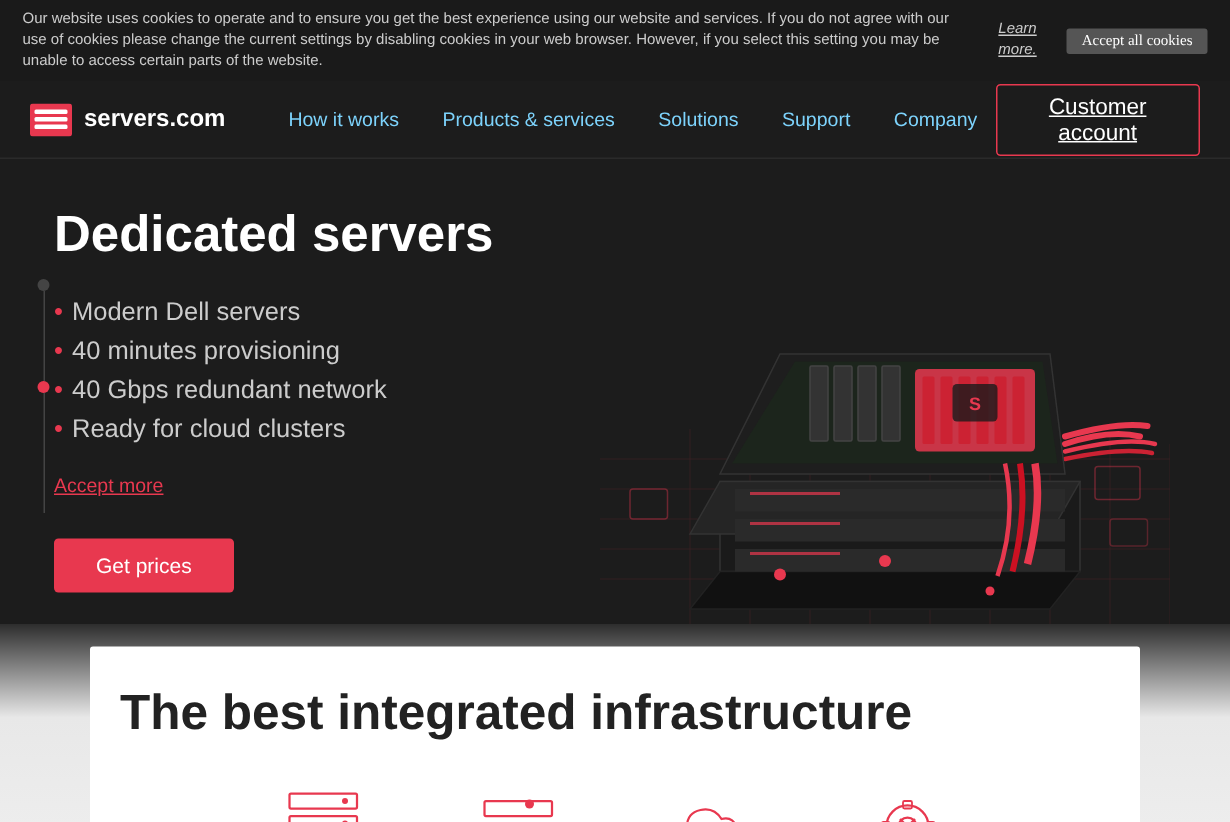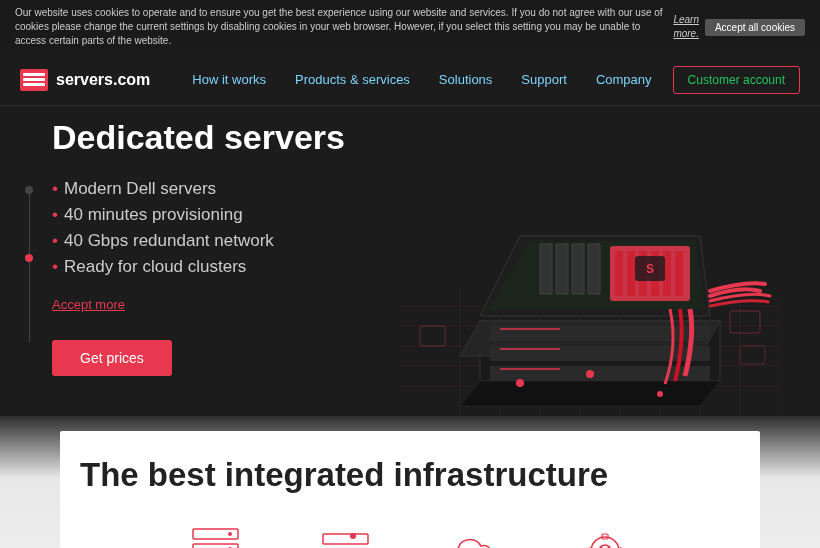--- a/index.html
+++ b/index.html
@@ -7,34 +7,35 @@
 
     
     .cookie-bar {
       background: #1a1a1a;
       color: #ccc;
       font-size: 10px;
       padding: 6px 15px;
       display: flex;
       align-items: center;
       justify-content: space-between;
-      gap: 6px;
+      gap: 20px;
       line-height: 1.4;
       min-height: 28px;
     }
     .cookie-bar a { color: #ccc; font-style: italic; }
     .cookie-accept-btn {
       background: #555;
       color: #fff;
       border: none;
       padding: 3px 10px;
       font-size: 10px;
       cursor: pointer;
       white-space: nowrap;
       border-radius: 2px;
+      font-family: Liberation Serif, serif;
     }
 
     
     nav {
       background: #1c1c1c;
       display: flex;
       align-items: center;
       padding: 0 20px;
       height: 52px;
       border-bottom: 1px solid #2a2a2a;
@@ -63,37 +64,38 @@
     }
     .nav-link {
       color: #7dd3fc;
       text-decoration: none;
       font-size: 13px;
       padding: 8px 12px;
       white-space: nowrap;
     }
     .customer-btn {
       background: transparent;
-      color: #22c55e;
+      color: #ffffff;
       border: 1.5px solid #e8384f;
       padding: 6px 14px;
-      font-size: 12px;
+      font-size: 15px;
       cursor: pointer;
       border-radius: 3px;
+      text-decoration: underline;
     }
 
     
     .hero {
       background: #1c1c1c;
       position: relative;
       height: 310px;
       overflow: hidden;
       display: flex;
-      align-items: flex-end;
-      padding: 40px 52px;
+      align-items: center;
+      padding: 40px 36px;
     }
     .hero-content {
       z-index: 2;
       padding-top: 10px;
     }
     .hero-title {
       color: #fff;
       font-size: 34px;
       font-weight: bold;
       margin-bottom: 22px;

